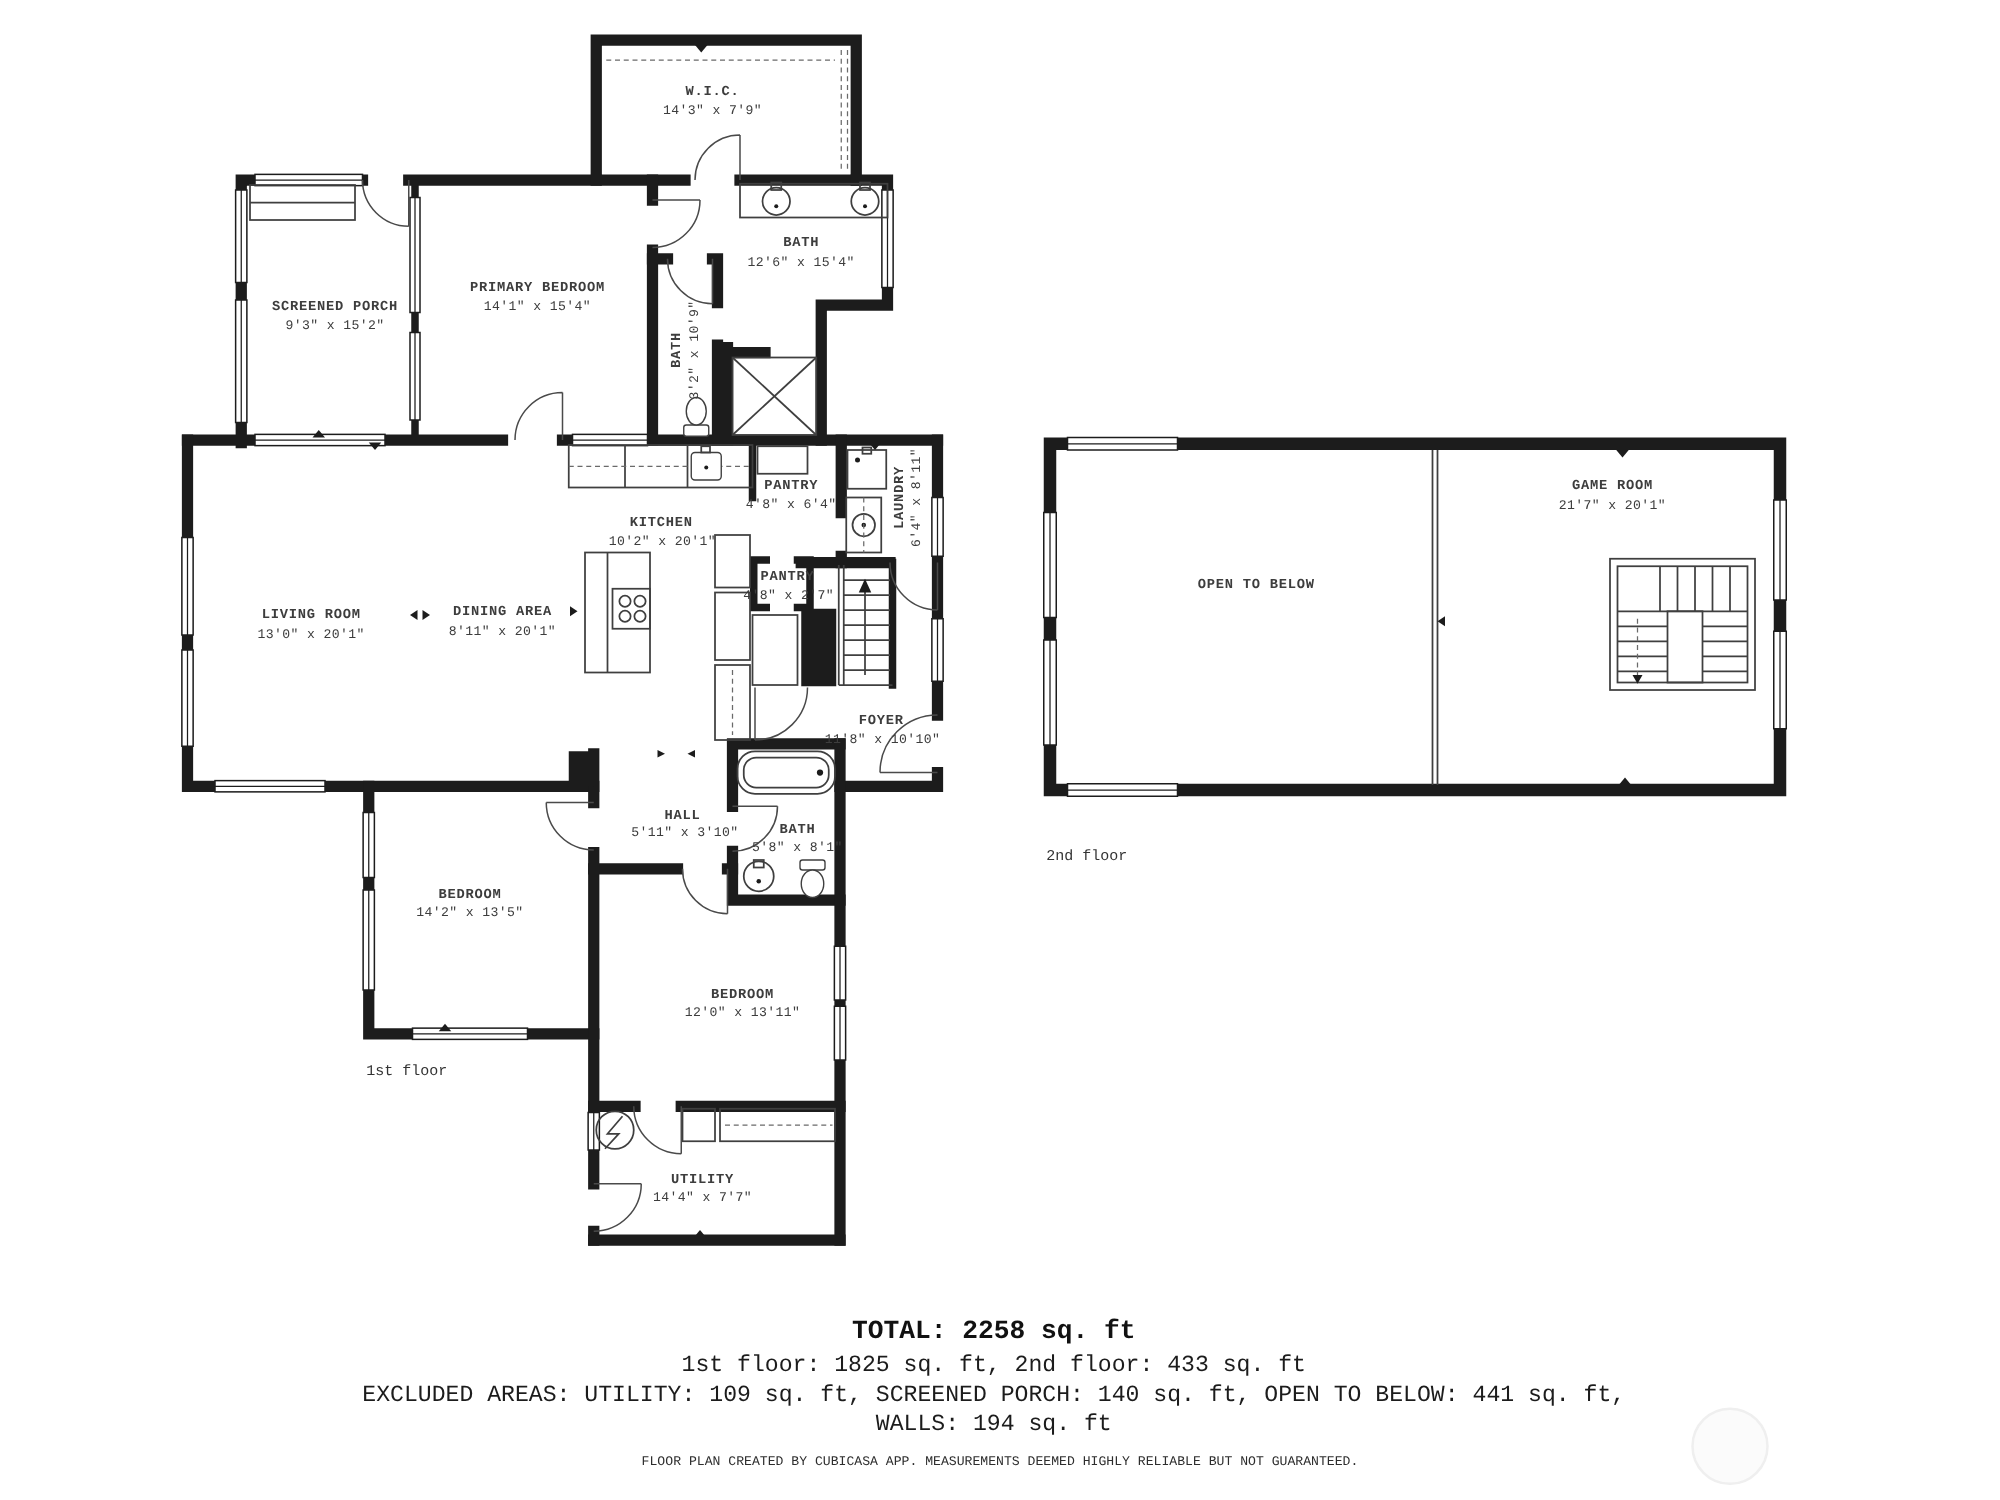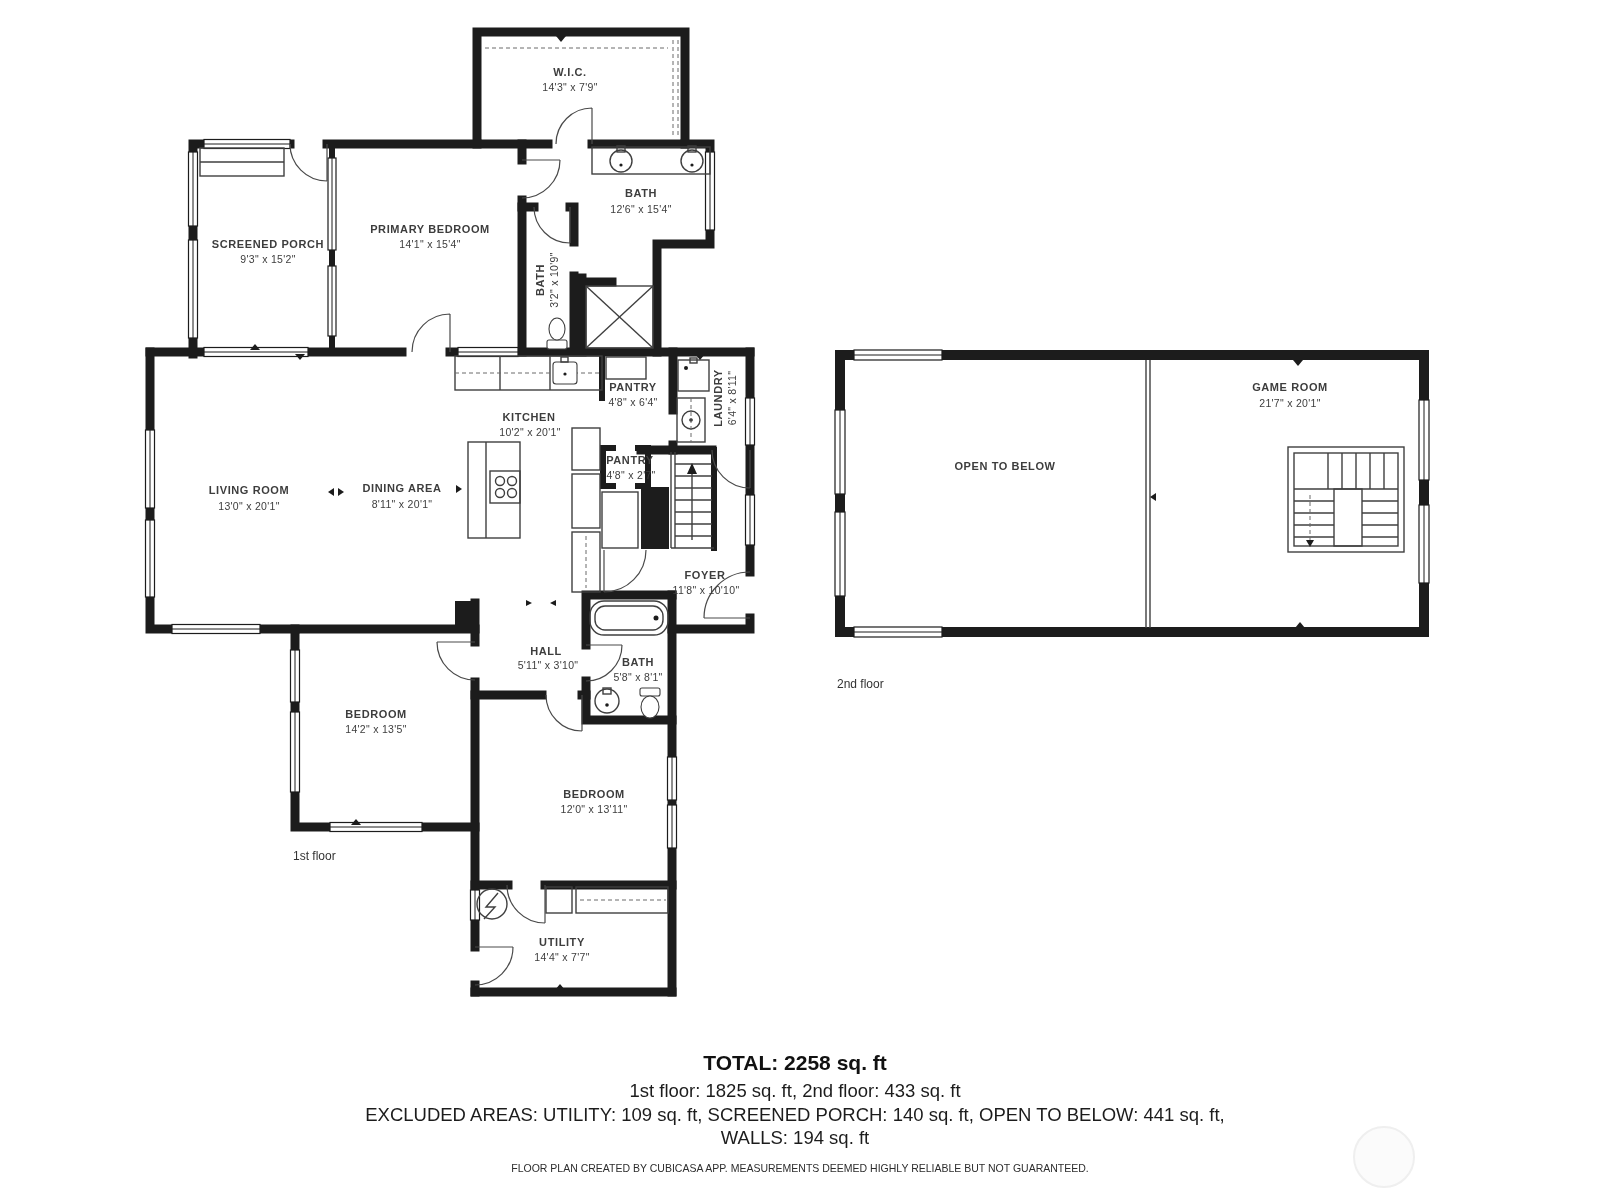--- a/index.html
+++ b/index.html
@@ -1,17 +1,17 @@
 <!DOCTYPE html>
 <html><head>
 <meta charset="utf-8">
 <style>
   html,body{margin:0;padding:0;background:#fff;}
   #canvas{position:relative;width:1600px;height:1200px;background:#ffffff;overflow:hidden;
-          font-family:Liberation Sans, sans-serif;}
+          font-family:Liberation Mono, monospace;}
   svg{display:block;}
   .wall{stroke:#1c1c1c;stroke-width:9;fill:none;stroke-linecap:square;}
   .wall2{stroke:#1c1c1c;stroke-width:10;fill:none;stroke-linecap:square;}
   .wallthin{stroke:#1c1c1c;stroke-width:6;fill:none;stroke-linecap:square;}
   .wfill{fill:#1c1c1c;stroke:none;}
   .win{fill:#ffffff;stroke:#1c1c1c;stroke-width:1.2;}
   .winline{stroke:#1c1c1c;stroke-width:1;}
   .fx{stroke:#3f3f3f;stroke-width:1.4;fill:none;}
   .fxf{stroke:#3f3f3f;stroke-width:1.1;fill:#ffffff;}
   .door{stroke:#4a4a4a;stroke-width:1.2;fill:none;}

